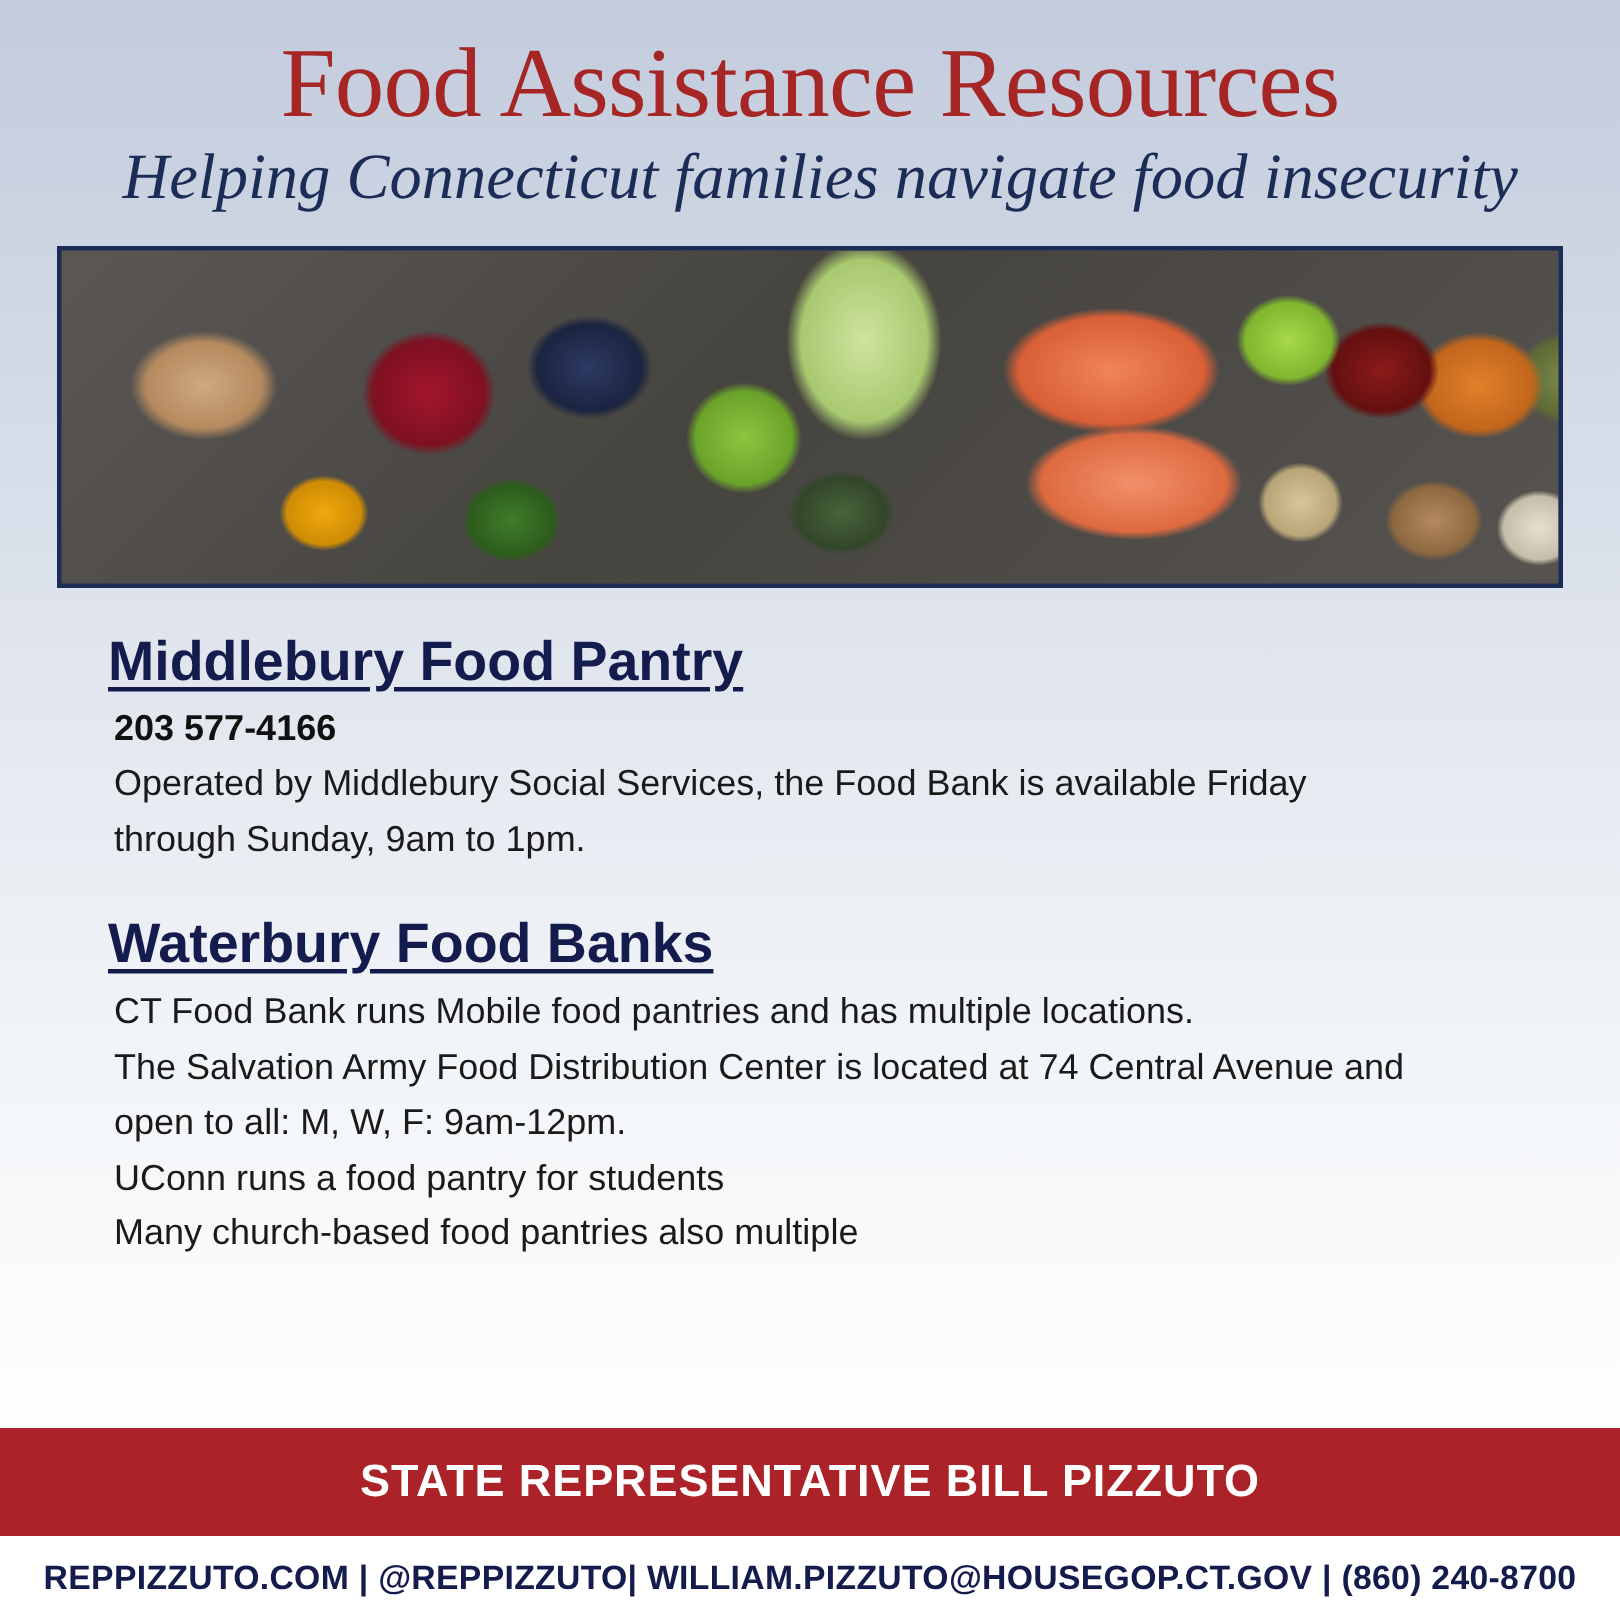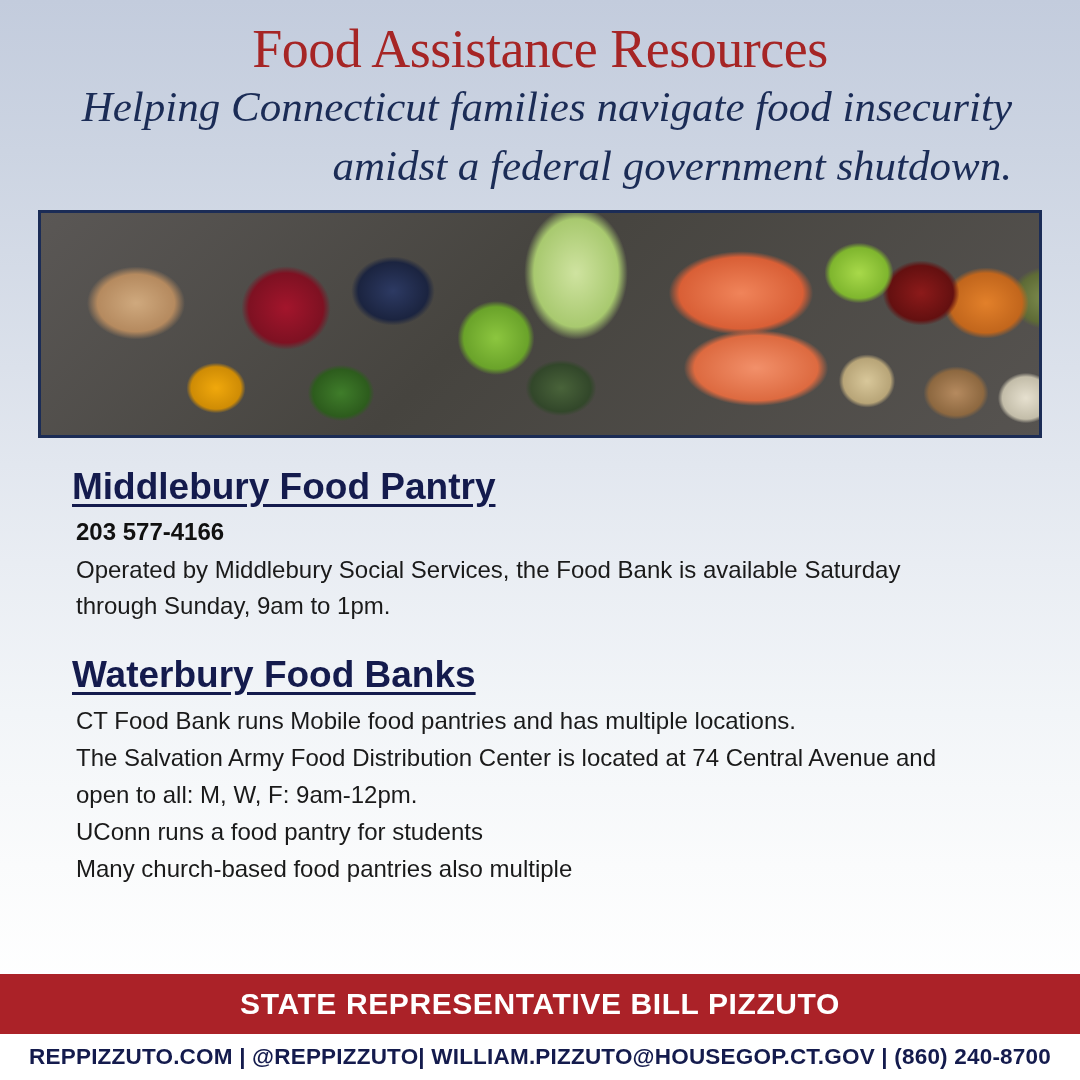--- a/index.html
+++ b/index.html
@@ -23,21 +23,21 @@
   }
   
   .header {
     padding: 14px 28px 0 28px;
     text-align: center;
     flex: 0 0 auto;
   }
   .title {
     font-family: "Liberation Serif", "DejaVu Serif", serif;
     color: #a62525;
-    font-size: 54px;
+    font-size: 66px;
     line-height: 1.02;
     letter-spacing: -0.5px;
     margin: 8px 0 4px 0;
     font-weight: 400;
   }
   .subtitle {
     font-family: "Liberation Serif", "DejaVu Serif", serif;
     font-style: italic;
     color: #1b2c56;
     font-size: 43px;
@@ -104,69 +104,68 @@
     font-size: 24px;
     color: #1a1a1a;
     line-height: 1.45;
     margin: 0 0 2px 4px;
     max-width: 920px;
   }
   .gap-top { margin-top: 16px; }
   
   .footer-bar {
     background: #ab2228;
-    height: 60px;
+    height: 72px;
     display: flex;
     align-items: center;
     justify-content: center;
     flex: 0 0 auto;
   }
   .footer-bar-text {
     color: #ffffff;
     font-size: 30px;
     font-weight: bold;
     letter-spacing: 0.6px;
   }
   .footer-contact {
     background: #ffffff;
-    height: 46px;
+    height: 56px;
     display: flex;
     align-items: center;
     justify-content: center;
     flex: 0 0 auto;
   }
   .footer-contact-text {
     color: #141b4d;
     font-size: 22.5px;
     font-weight: bold;
     letter-spacing: 0.2px;
   }
 </style>
 </head>
 <body>
 
 <div class="poster">
 
   <div class="header">
     <h1 class="title">Food Assistance Resources</h1>
     <div class="subtitle">Helping Connecticut families navigate food insecurity</div>
-    <div class="subtitle">amidst a federal government shutdown.</div>
   </div>
 
   <div class="photo-band">
     <div class="photo-inner"></div>
 
   </div>
 
   <div class="content">
 
     <div class="section">
       <h2 class="section-heading">Middlebury Food Pantry</h2>
       <div class="phone">203 577-4166</div>
-      <p class="body-line">Operated by Middlebury Social Services, the Food Bank is available Saturday</p>
+      <p class="body-line">Operated by Middlebury Social Services, the Food Bank is available Friday</p>
       <p class="body-line">through Sunday, 9am to 1pm.</p>
     </div>
 
     <div class="section gap-top">
       <h2 class="section-heading">Waterbury Food Banks</h2>
       <p class="body-line">CT Food Bank runs Mobile food pantries and has multiple locations.</p>
       <p class="body-line">The Salvation Army Food Distribution Center is located at 74 Central Avenue and</p>
       <p class="body-line">open to all: M, W, F: 9am-12pm.</p>
       <p class="body-line">UConn runs a food pantry for students</p>
       <p class="body-line">Many church-based food pantries also multiple</p>

